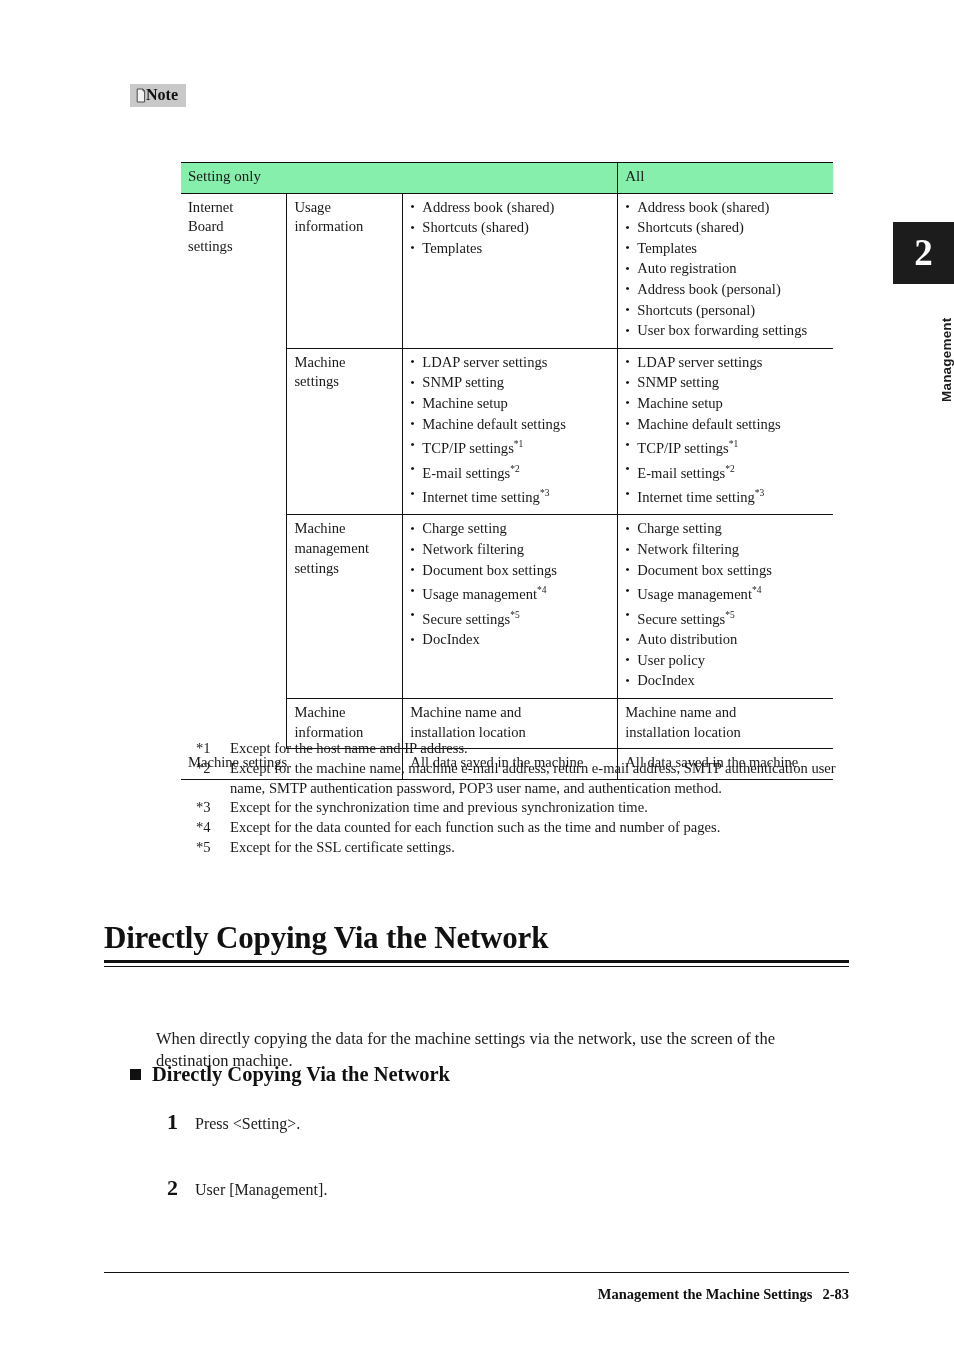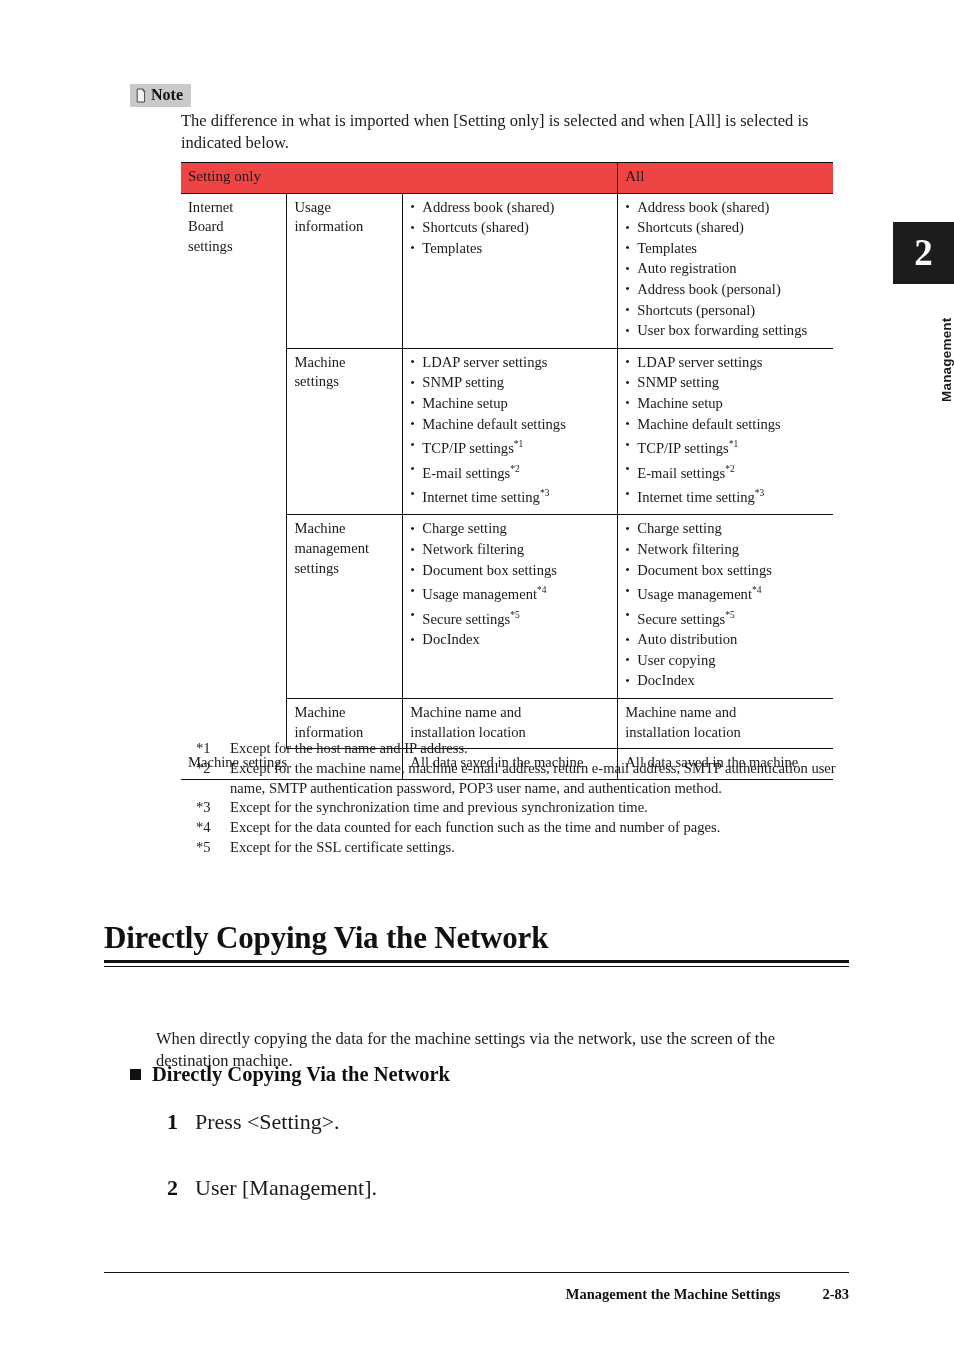--- a/index.html
+++ b/index.html
@@ -58,21 +58,20 @@
   
   .note-tag {
     position: absolute;
     left: 130px;
     top: 84px;
     height: 20px;
     background: #c9c9c9;
     padding: 1px 8px 2px 5px;
     display: flex;
     align-items: center;
-    gap: 5px;
   }
   .note-icon {
     display: inline-block;
     width: 11px;
     height: 15px;
     position: relative;
   }
   .note-icon svg { display: block; }
   .note-text {
     font-family: "Liberation Serif", "DejaVu Serif", serif;
@@ -109,21 +108,21 @@
     vertical-align: top;
     padding: 4px 6px 6px 7px;
     font-weight: normal;
     text-align: left;
   }
   .rule-bot  { border-bottom: 1.1px solid #111; }
   .rule-bot-thick { border-bottom: 1.6px solid #111; }
   .vline-l { border-left: 1.1px solid #111; }
 
   thead th {
-    background: #ef4444;
+    background: #86efac;
     text-align: center;
     font-size: 15px;
     padding: 4px 0 5px 0;
     border-top: 1.6px solid #111;
     border-bottom: 1.1px solid #111;
   }
 
   td.cat { width: 108px; }
   td.sub { width: 111px; }
   td.so  { width: 216px; }
@@ -231,21 +230,21 @@
   .step-2 { left: 167px; top: 1176px; }
   .step-num {
     font-size: 22px;
     font-weight: bold;
     line-height: 24px;
     width: 28px;
     flex: 0 0 28px;
     color: #111;
   }
   .step-txt {
-    font-size: 22px;
+    font-size: 16px;
     line-height: 22px;
   }
 
   
   .footer-rule {
     position: absolute;
     left: 104px;
     top: 1272px;
     width: 745px;
     height: 1.2px;
@@ -255,41 +254,40 @@
     position: absolute;
     left: 104px;
     top: 1284px;
     width: 745px;
     text-align: right;
     font-size: 14.5px;
     font-weight: bold;
     line-height: 20px;
     color: #111;
   }
-  .footer .pg { display: inline-block; margin-left: 42px; }
+  .footer .pg { display: inline-block; margin-left: 10px; }
 </style>
 </head>
 <body>
 
 <div class="page">
 
   <div class="side-tab">2</div>
   <div class="side-tab-label">Management</div>
 
   <div class="note-tag">
     <span class="note-icon">
       <svg width="11" height="15" viewBox="0 0 11 15" xmlns="http://www.w3.org/2000/svg">
         <path d="M2.2 1.0 L8.0 1.0 L9.6 3.0 L9.6 14.0 L2.2 14.0 Z" fill="#f2f2f2" stroke="#4a4a4a" stroke-width="1"></path>
         <path d="M8.0 1.0 L8.0 3.0 L9.6 3.0" fill="none" stroke="#4a4a4a" stroke-width="1"></path>
       </svg>
     </span>
     <span class="note-text">Note</span>
   </div>
 
-  <div class="note-body">The difference in what is imported when [Setting only] is selected and when [All] is selected is indicated below.</div>
 
   <div class="tbl-wrap">
     <table class="cmp">
       <thead>
         <tr>
           <th colspan="3">Setting only</th>
           <th class="vline-l">All</th>
         </tr>
       </thead>
       <tbody>
@@ -362,21 +360,21 @@
             </ul>
           </td>
           <td class="all vline-l rule-bot">
             <ul class="bul">
               <li>Charge setting</li>
               <li>Network filtering</li>
               <li>Document box settings</li>
               <li>Usage management<sup class="fn">*4</sup></li>
               <li>Secure settings<sup class="fn">*5</sup></li>
               <li>Auto distribution</li>
-              <li>User copying</li>
+              <li>User policy</li>
               <li>DocIndex</li>
             </ul>
           </td>
         </tr>
 
         <tr>
           <td class="sub plaincell vline-l rule-bot-thick">Machine
 information</td>
           <td class="so plaincell vline-l rule-bot-thick">Machine name and
 installation location</td>

